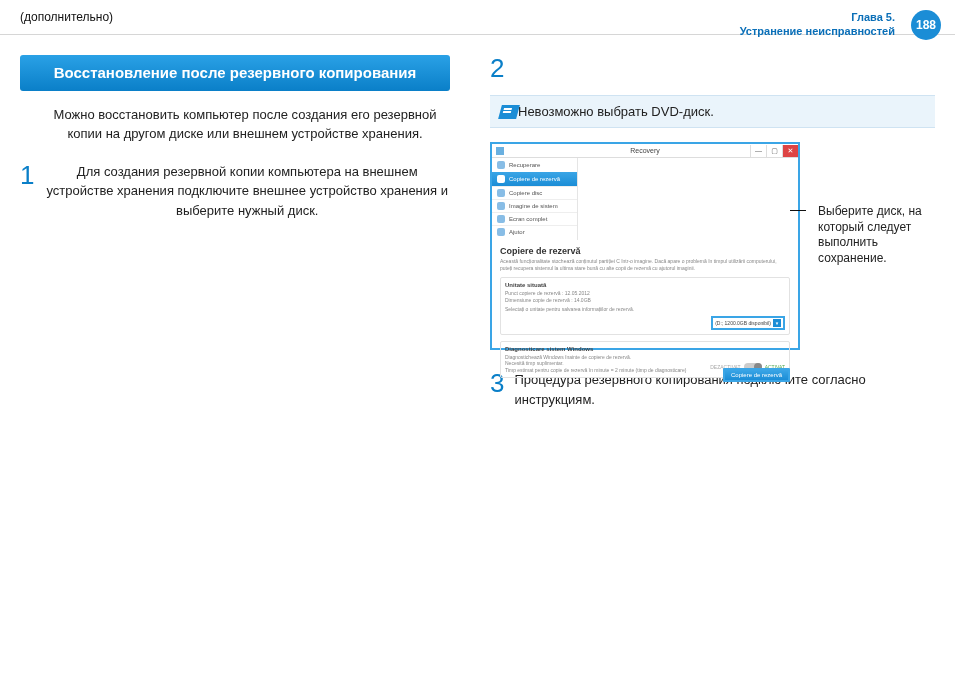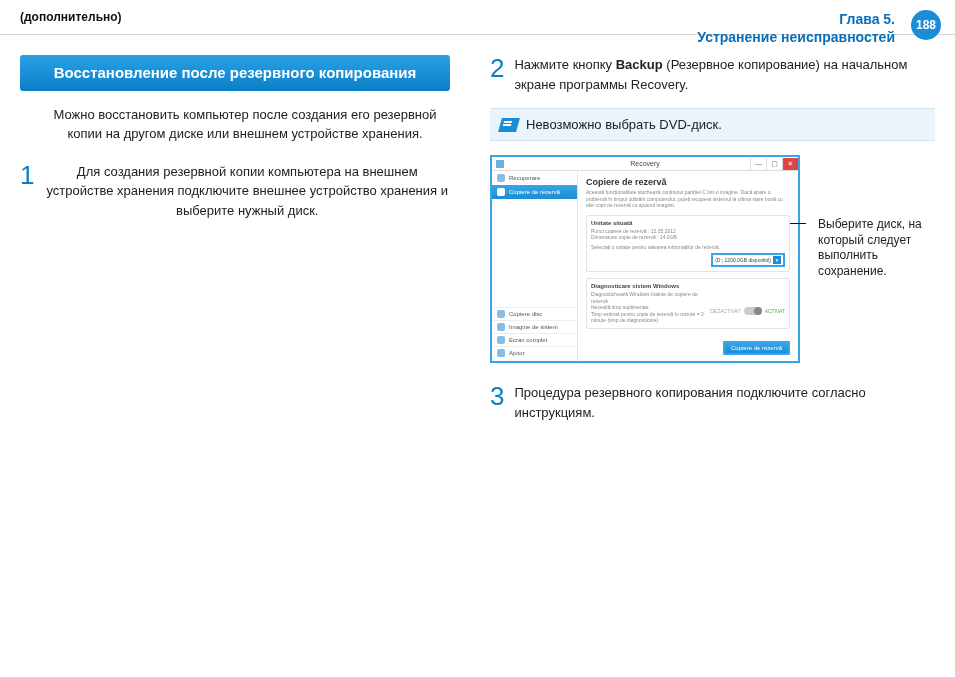--- a/index.html
+++ b/index.html
@@ -19,30 +19,30 @@
     border-bottom: 1px solid #d6d6d6;
   }
   .title {
     font-size: 22px;
     font-weight: 700;
     color: #111;
     max-width: 650px;
   }
   .subtitle {
     font-size: 12px;
-    font-weight: 700;
+    font-weight: 400;
     color: #111;
     margin-top: 2px;
   }
   .chapter {
     position: absolute;
     right: 60px;
     top: 10px;
     text-align: right;
-    font-size: 14px;
+    font-size: 11px;
     font-weight: 700;
     color: #0a6fb8;
     line-height: 1.3;
   }
   .pagecircle {
     position: absolute;
     right: 14px;
     top: 10px;
     width: 30px;
     height: 30px;
@@ -96,21 +96,20 @@
   }
   .steptext { font-size: 13px; line-height: 1.5; }
   .steptext-sub { margin-top: 8px; }
   .notebox {
     background: #eaf4fb;
     border-top: 1px solid #cfe3f2;
     border-bottom: 1px solid #cfe3f2;
     padding: 8px 10px;
     display: flex;
     align-items: center;
-    gap: 8px;
     font-size: 13px;
     margin: 10px 0 14px 0;
   }
   .noteicon {
     width: 18px; height: 14px;
     background: #1b8dd6;
     transform: skewX(-15deg);
     position: relative;
   }
   .noteicon::after{
@@ -138,21 +137,21 @@
     height: 14px;
     border-bottom: 1px solid #ddd;
   }
   .mock-titlebar .t-center{
     position:absolute; left:50%; transform:translateX(-50%);
     font-size:7px; color:#444;
   }
   .winbtns { display:flex; }
   .winbtn { width:16px; height:12px; border-left:1px solid #ddd; display:flex; align-items:center; justify-content:center; font-size:7px;}
   .winbtn.close{ background:#d44; color:#fff; }
-  .mock-body { display: flex; height: 190px; }
+  .mock-body { display: flex; height: 190px; flex-direction: column; }
   .mock-side {
     width: 86px;
     border-right: 1px solid #e5e5e5;
     display:flex; flex-direction:column; justify-content:space-between;
     padding-bottom: 2px;
   }
   .side-top {}
   .side-item {
     padding: 3px 5px;
     display:flex; align-items:center; gap:4px;
@@ -238,23 +237,20 @@
     <div class="step">
       <div class="stepnum">1</div>
       <div class="steptext">Для создания резервной копии компьютера на внешнем устройстве хранения подключите внешнее устройство хранения и выберите нужный диск.</div>
     </div>
   </div>
 
   <div class="col-right">
     <div class="step">
       <div class="stepnum">2</div>
       <div class="steptext">
-        <div>
-          <span>Нажмите кнопку </span><b>Backup</b><span> (Резервное копирование) на начальном экране программы Recovery.</span>
-        </div>
       </div>
     </div>
 
     <div class="notebox">
       <span class="noteicon"></span>
       <span>Невозможно выбрать DVD-диск.</span>
     </div>
 
     <div class="mock-wrap">
       <div class="mock">

